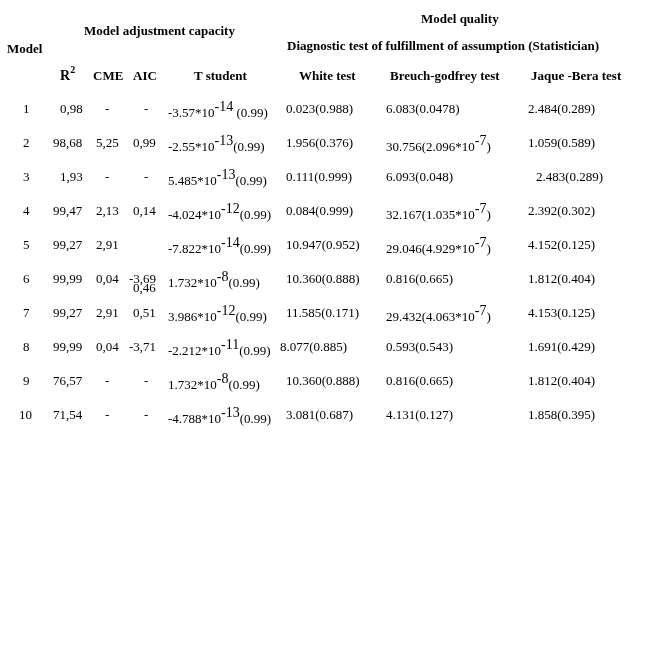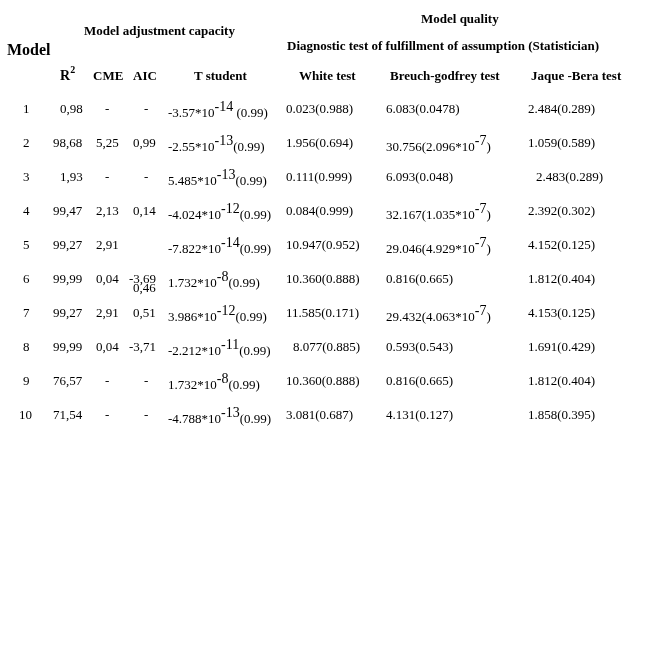--- a/index.html
+++ b/index.html
@@ -7,21 +7,21 @@
     .abs { position: absolute; white-space: nowrap; }
     .hdr { font-weight: bold; font-size: 13px; }
     .cell { font-size: 13px; }
     sup { font-size: 14px; vertical-align: 0; position: relative; top: -6px; }
     .r2 sup { font-size: 10px; top: -7px; }
   </style>
 </head>
 <body>
 
 <div id="doc">
-  <div class="abs hdr" style="left:7px;top:41px;font-size:16px;">Model</div>
+  <div class="abs hdr" style="left:7px;top:41px;font-size:13px;">Model</div>
   <div class="abs hdr" style="left:84px;top:23px;">Model adjustment capacity</div>
   <div class="abs hdr" style="left:421px;top:11px;">Model quality</div>
   <div class="abs hdr" style="left:287px;top:38px;">Diagnostic test of fulfillment of assumption (Statistician)</div>
 
   <div class="abs hdr r2" style="left:60px;top:68px;font-size:14px;"><span>R</span><sup>2</sup></div>
   <div class="abs hdr" style="left:93px;top:68px;">CME</div>
   <div class="abs hdr" style="left:133px;top:68px;">AIC</div>
   <div class="abs hdr" style="left:194px;top:68px;">T student</div>
   <div class="abs hdr" style="left:299px;top:68px;">White test</div>
   <div class="abs hdr" style="left:390px;top:68px;">Breuch-godfrey test</div>
@@ -34,21 +34,21 @@
       <div class="abs cell" style="left: 144px; top: 101px;"><span>-</span></div>
       <div class="abs cell" style="left: 168px; top: 105px;"><span>-3.57*10</span><sup>-14</sup><span> (0.99)</span></div>
       <div class="abs cell" style="left: 286px; top: 101px;"><span>0.023(0.988)</span></div>
       <div class="abs cell" style="left: 386px; top: 101px;"><span>6.083(0.0478)</span><sup></sup><span></span></div>
       <div class="abs cell" style="left: 528px; top: 101px;"><span>2.484(0.289)</span></div>
       <div class="abs cell" style="left: 23px; top: 135px;"><span>2</span></div>
       <div class="abs cell" style="left: 53px; top: 135px;"><span>98,68</span></div>
       <div class="abs cell" style="left: 96px; top: 135px;"><span>5,25</span></div>
       <div class="abs cell" style="left: 133px; top: 135px;"><span>0,99</span></div>
       <div class="abs cell" style="left: 168px; top: 139px;"><span>-2.55*10</span><sup>-13</sup><span>(0.99)</span></div>
-      <div class="abs cell" style="left: 286px; top: 135px;"><span>1.956(0.694)</span></div>
+      <div class="abs cell" style="left: 286px; top: 135px;"><span>1.956(0.376)</span></div>
       <div class="abs cell" style="left: 386px; top: 139px;"><span>30.756(2.096*10</span><sup>-7</sup><span>)</span></div>
       <div class="abs cell" style="left: 528px; top: 135px;"><span>1.059(0.589)</span></div>
       <div class="abs cell" style="left: 23px; top: 169px;"><span>3</span></div>
       <div class="abs cell" style="left: 60px; top: 169px;"><span>1,93</span></div>
       <div class="abs cell" style="left: 105px; top: 169px;"><span>-</span></div>
       <div class="abs cell" style="left: 144px; top: 169px;"><span>-</span></div>
       <div class="abs cell" style="left: 168px; top: 173px;"><span>5.485*10</span><sup>-13</sup><span>(0.99)</span></div>
       <div class="abs cell" style="left: 286px; top: 169px;"><span>0.111(0.999)</span></div>
       <div class="abs cell" style="left: 386px; top: 169px;"><span>6.093(0.048)</span><sup></sup><span></span></div>
       <div class="abs cell" style="left: 528px; top: 169px; margin-left: 8px;"><span>2.483(0.289)</span></div>
@@ -82,21 +82,21 @@
       <div class="abs cell" style="left: 133px; top: 305px;"><span>0,51</span></div>
       <div class="abs cell" style="left: 168px; top: 309px;"><span>3.986*10</span><sup>-12</sup><span>(0.99)</span></div>
       <div class="abs cell" style="left: 286px; top: 305px;"><span>11.585(0.171)</span></div>
       <div class="abs cell" style="left: 386px; top: 309px;"><span>29.432(4.063*10</span><sup>-7</sup><span>)</span></div>
       <div class="abs cell" style="left: 528px; top: 305px;"><span>4.153(0.125)</span></div>
       <div class="abs cell" style="left: 23px; top: 339px;"><span>8</span></div>
       <div class="abs cell" style="left: 53px; top: 339px;"><span>99,99</span></div>
       <div class="abs cell" style="left: 96px; top: 339px;"><span>0,04</span></div>
       <div class="abs cell" style="left: 129px; top: 339px;"><span>-3,71</span></div>
       <div class="abs cell" style="left: 168px; top: 343px;"><span>-2.212*10</span><sup>-11</sup><span>(0.99)</span></div>
-      <div class="abs cell" style="left: 293px; top: 339px;"><span>8.077(0.885)</span></div>
+      <div class="abs cell" style="left: 280px; top: 339px;"><span>8.077(0.885)</span></div>
       <div class="abs cell" style="left: 386px; top: 339px;"><span>0.593(0.543)</span><sup></sup><span></span></div>
       <div class="abs cell" style="left: 528px; top: 339px;"><span>1.691(0.429)</span></div>
       <div class="abs cell" style="left: 23px; top: 373px;"><span>9</span></div>
       <div class="abs cell" style="left: 53px; top: 373px;"><span>76,57</span></div>
       <div class="abs cell" style="left: 105px; top: 373px;"><span>-</span></div>
       <div class="abs cell" style="left: 144px; top: 373px;"><span>-</span></div>
       <div class="abs cell" style="left: 168px; top: 377px;"><span>1.732*10</span><sup>-8</sup><span>(0.99)</span></div>
       <div class="abs cell" style="left: 286px; top: 373px;"><span>10.360(0.888)</span></div>
       <div class="abs cell" style="left: 386px; top: 373px;"><span>0.816(0.665)</span><sup></sup><span></span></div>
       <div class="abs cell" style="left: 528px; top: 373px;"><span>1.812(0.404)</span></div>

